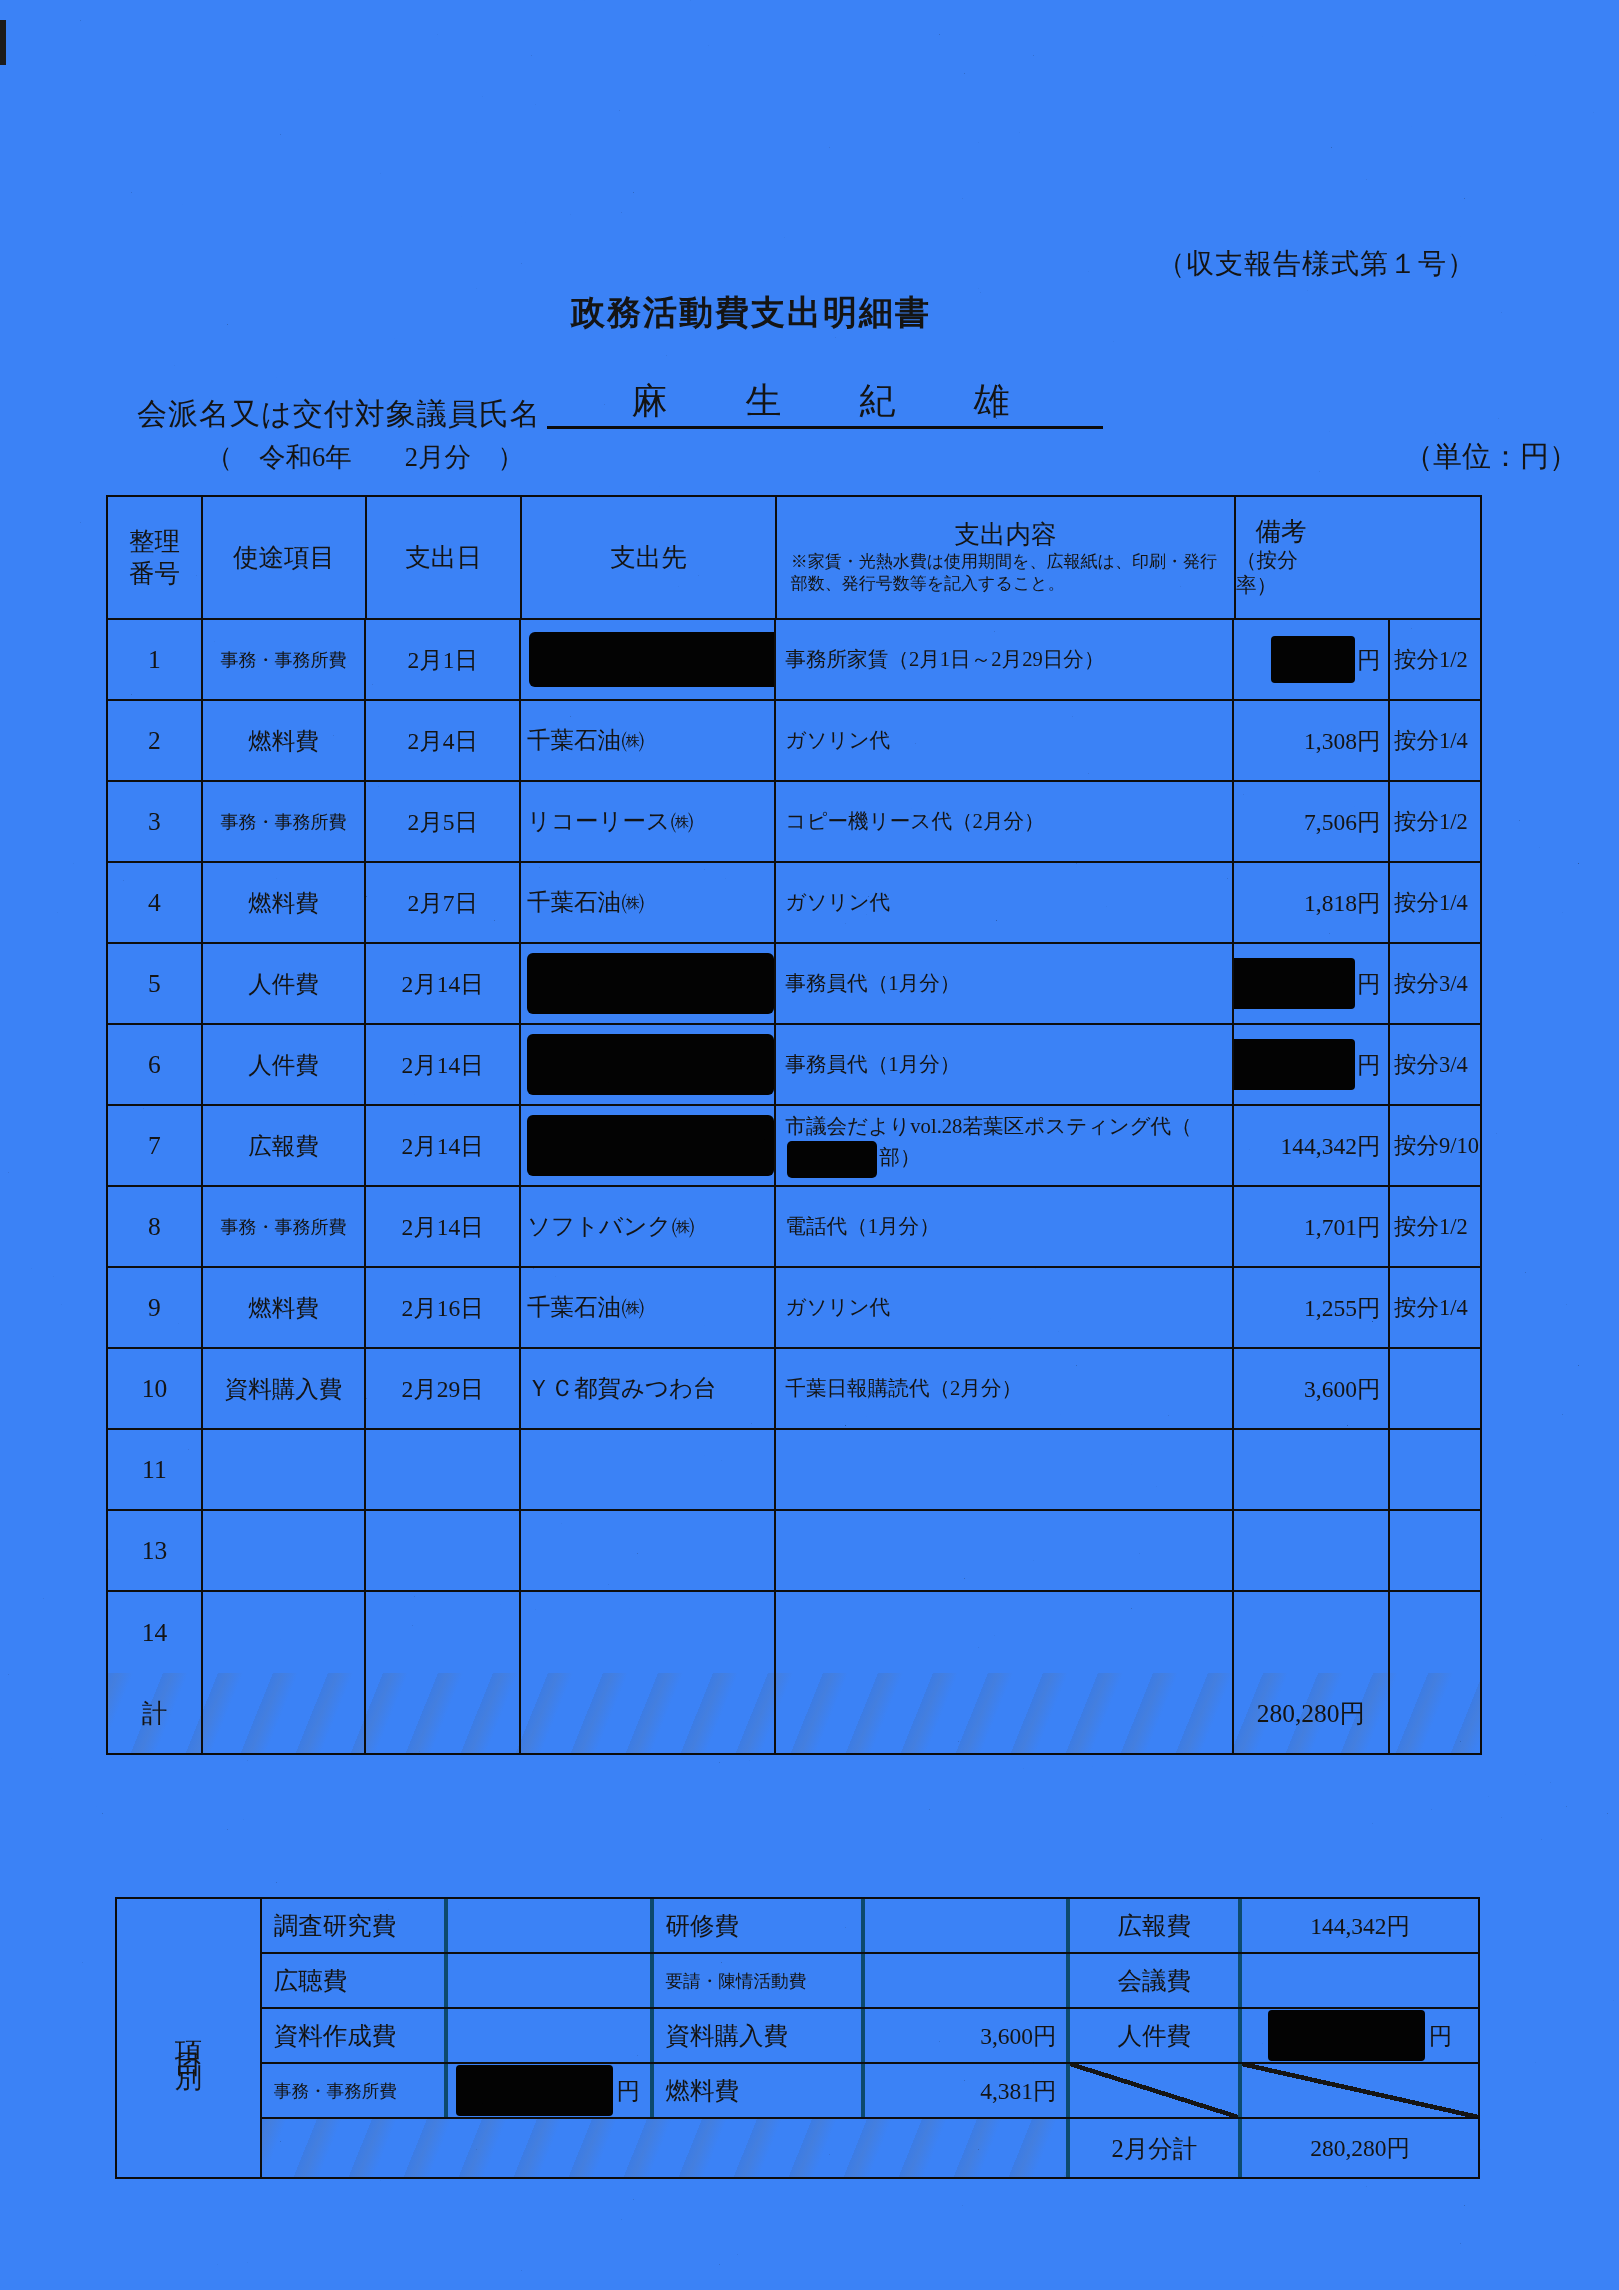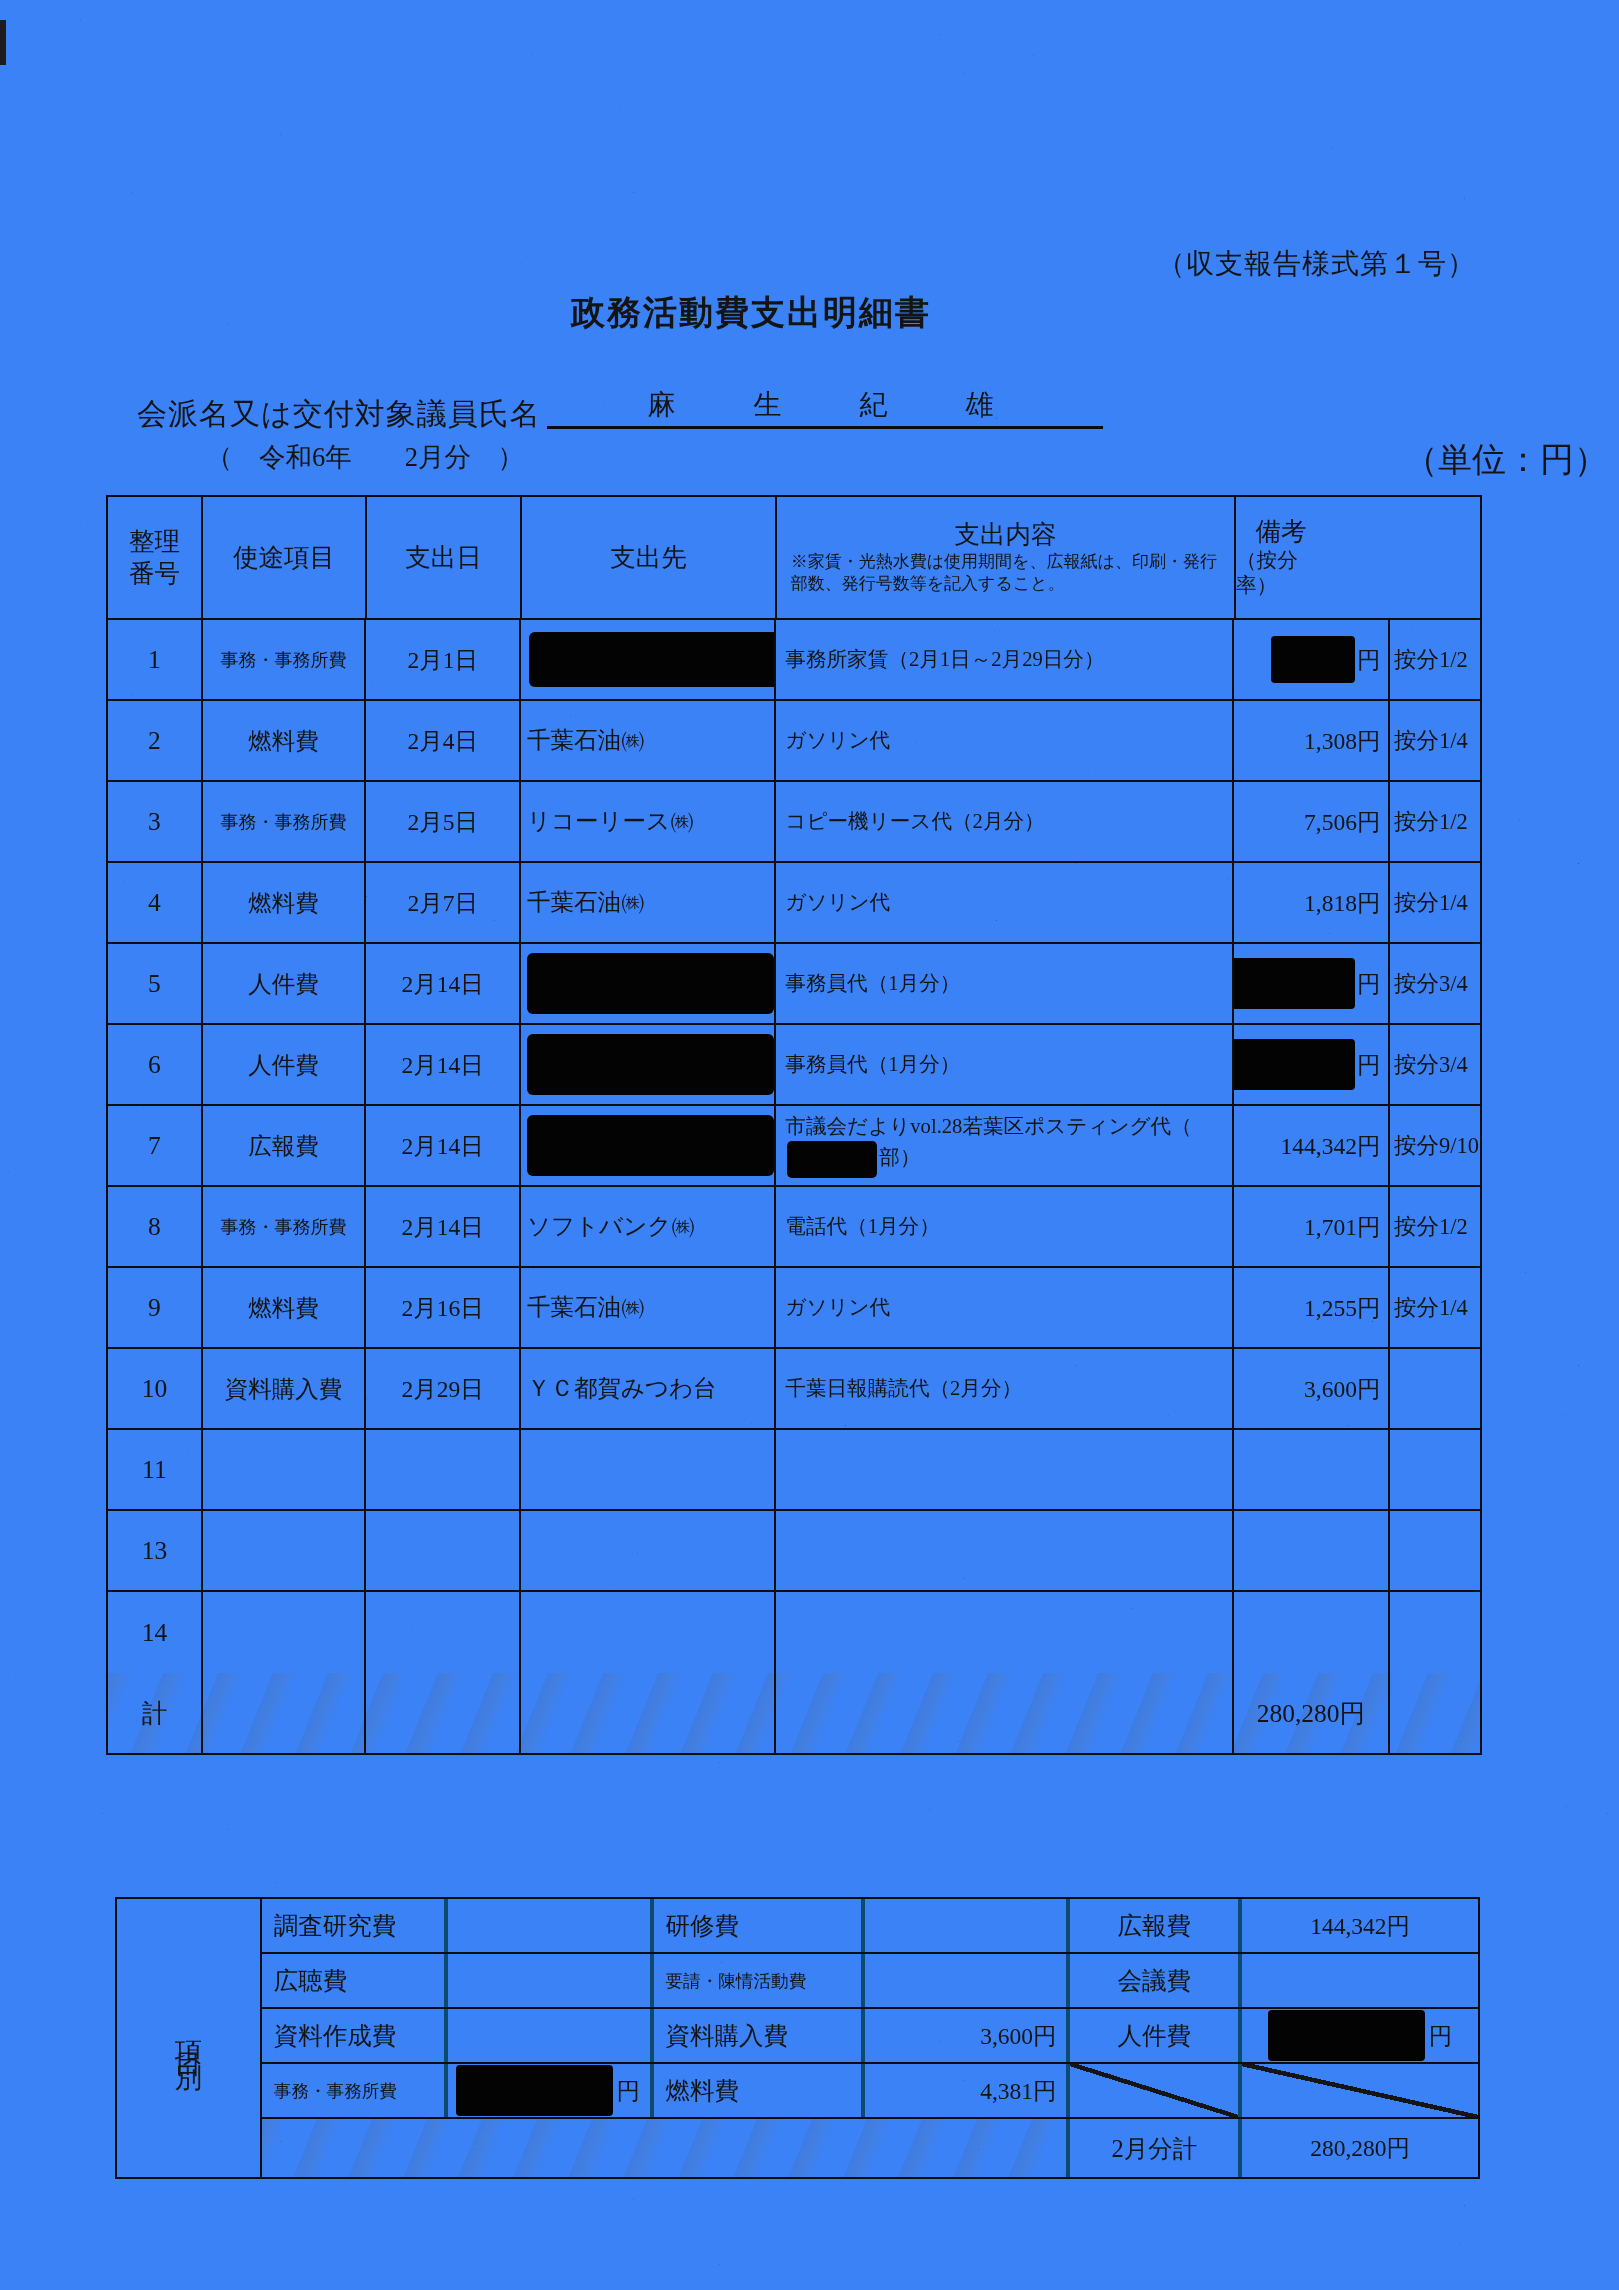--- a/index.html
+++ b/index.html
@@ -7,25 +7,25 @@
     position:relative;width:1619px;height:2291px;background:#3b82f6;
     font-family:"Liberation Serif","DejaVu Serif",serif;color:#141414;
     overflow:hidden;margin:0 auto;
   }
   .abs{position:absolute;}
   .form-number{left:1157px;top:245px;font-size:28px;letter-spacing:1px;}
   .doc-title{left:571px;top:290px;font-size:34px;letter-spacing:2px;font-weight:bold;}
   .name-label{left:137px;top:394px;font-size:30px;letter-spacing:1px;}
   .name-line{
     left:547px;top:386px;width:556px;height:43px;border-bottom:3.9px solid #0c0c0c;
-    display:flex;align-items:flex-start;justify-content:center;
-    font-size:28px;letter-spacing:78px;padding-left:69px;box-sizing:border-box;
+    display:flex;align-items:flex-end;justify-content:center;
+    font-size:36px;letter-spacing:78px;padding-left:69px;box-sizing:border-box;
   }
   .period{left:206px;top:439px;font-size:26.5px;}
-  .unit-note{left:1404px;top:437px;font-size:34px;}
+  .unit-note{left:1404px;top:437px;font-size:29px;}
 
   
   .mtable{left:106px;top:495px;width:1376px;border:2.9px solid #0c0c0c;box-sizing:border-box;background:transparent;}
   .mrow{display:flex;border-bottom:2.9px solid #0e0e0e;box-sizing:border-box;}
   .mrow:last-child{border-bottom:none;}
   .mrow.head{height:123px;}
   .mrow.data{height:81px;}
   .mrow.total{height:80px;}
   .mcell{border-right:2px solid #0e0e0e;box-sizing:border-box;display:flex;align-items:center;justify-content:center;overflow:hidden;position:relative;}
   .mcell:last-child{border-right:none;}

